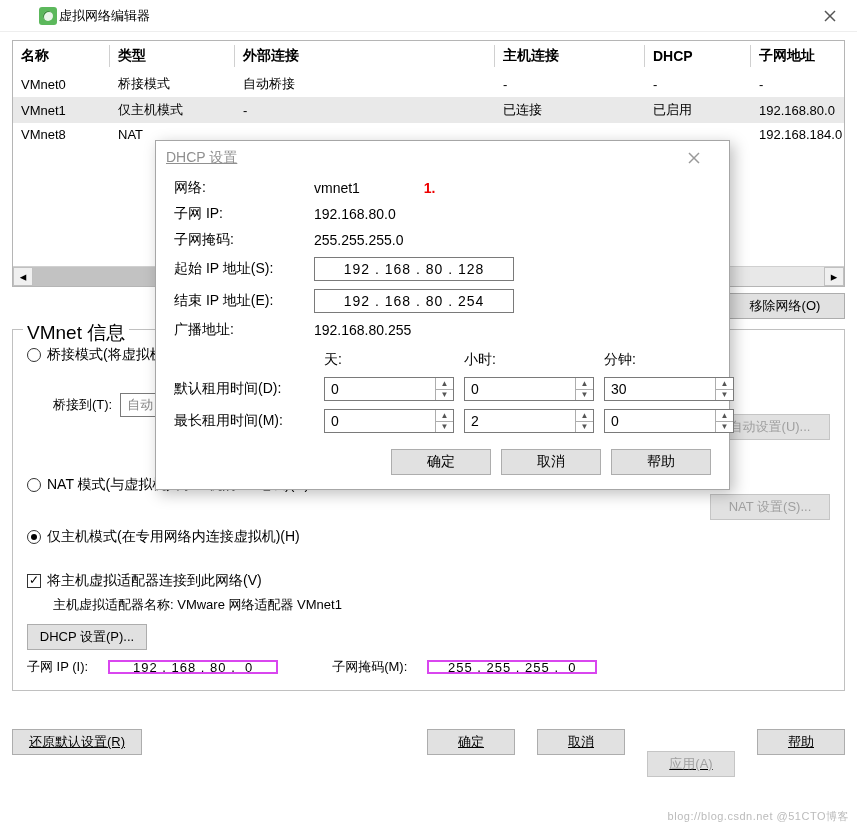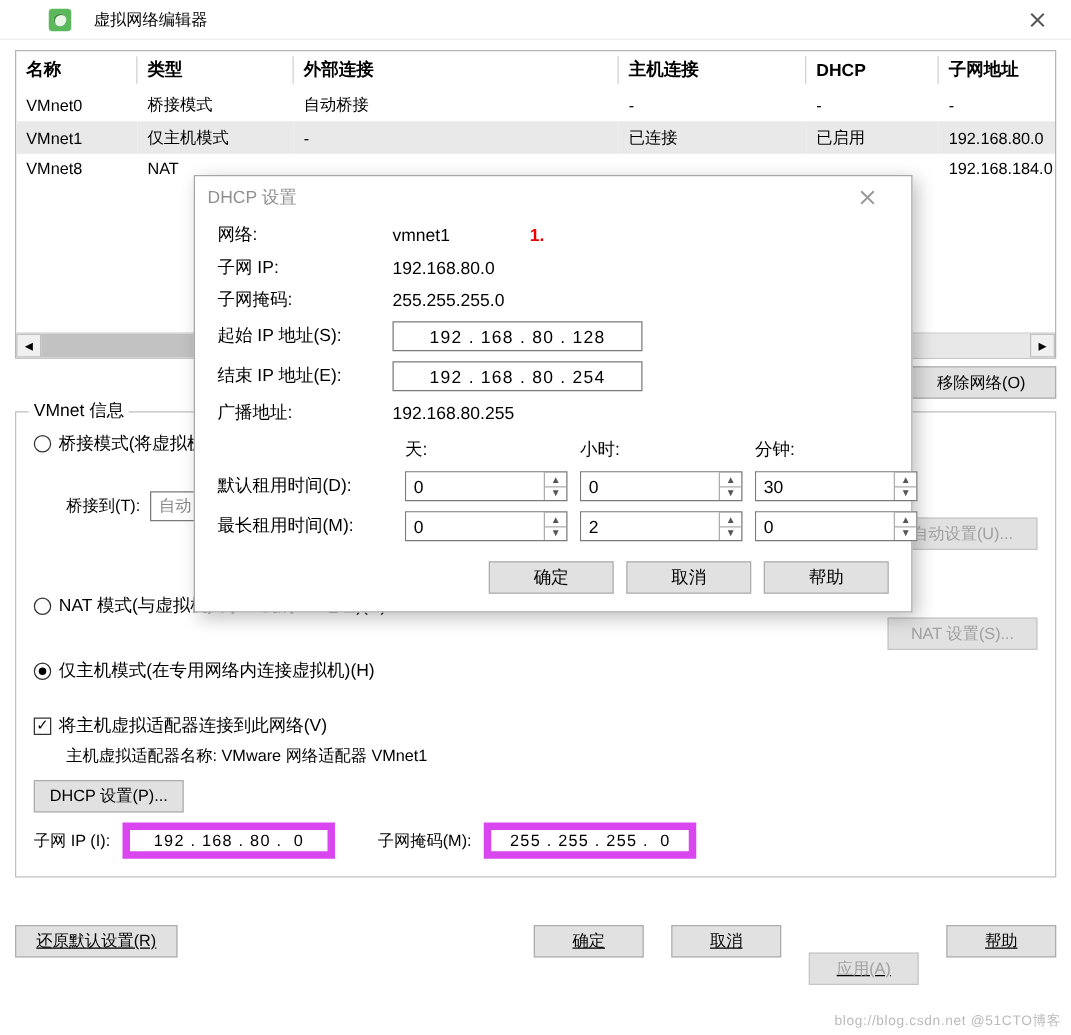--- a/index.html
+++ b/index.html
@@ -12,21 +12,21 @@
     width: 857px;
     height: 828px;
     position: relative;
     overflow: hidden;
   }
   .titlebar {
     display:flex; align-items:center; justify-content:space-between;
     height:32px; padding:0 4px 0 8px;
     background:#fff; border-bottom:1px solid #eee;
   }
-  .titlebar .left { display:flex; align-items:center; gap:18px;padding-left:31px; }
+  .titlebar .left { display:flex; align-items:center; gap:2px;padding-left:31px; }
   .title-icon { width:18px; height:18px; background:#5cb85c;
     border-radius:3px; position:relative; }
   .title-icon::before { content:""; position:absolute; left:4px; top:4px;
     width:10px; height:10px; border-radius:50%; background:#eaf5ea;
     box-shadow: inset 1px 1px 0 #3a8a3a; }
   .titlebar .controls { display:flex; }
   .win-btn { width:46px; height:30px; display:flex; align-items:center;
     justify-content:center; color:#555; }
   .win-btn svg { width:12px; height:12px; }
   .content { padding: 8px 12px 4px 12px; }
@@ -50,50 +50,50 @@
   .actions-row { display:flex; justify-content:flex-end; gap:6px;
     padding:6px 0; }
   .btn { min-width:88px; height:26px; padding:2px 10px;
     background:#e1e1e1; border:1px solid #adadad; font:inherit;
     color:#000; display:inline-flex; align-items:center;
     justify-content:center; }
   .btn.disabled { color:#a0a0a0; border-color:#c5c5c5;margin-top:44px; }
   .fieldset { border:1px solid #c0c0c0; padding:10px 14px 14px 14px;
     margin-top:4px; position:relative; }
   .fieldset-legend { position:absolute; top:-10px; left:10px;
-    background:#fff; padding:0 4px; font-size:14px; }
+    background:#fff; padding:0 4px; font-size:19px; }
   .radio-row, .check-row { display:flex; align-items:center; gap:6px;
     margin:6px 0; font-size:14px; }
   .indented { margin-left:26px; display:flex; align-items:center; gap:8px;
     margin-top:6px; margin-bottom:10px; }
   .dropdown { flex:1; height:24px; border:1px solid #7a7a7a; background:#fff;
     display:flex; align-items:center; justify-content:space-between;
     padding:0 4px 0 6px; color:#888; }
   .dropdown .chev { width:16px; height:16px; display:flex;
     align-items:center; justify-content:center; }
   .side-btn { min-width:120px; }
   .row-flex { display:flex; align-items:center; justify-content:space-between;
     margin:8px 0; }
-  .ip-row { display:flex; align-items:center; gap:10px; margin-top:4px; }
-  .ip-input { width:170px; height:29px; border:6px solid #d946ef;
+  .ip-row { display:flex; align-items:center; gap:20px; margin-top:4px; }
+  .ip-input { width:170px; height:14px; border:2px solid #d946ef;
     background:#fff; font:inherit; text-align:center;
     letter-spacing:1px; }
   .bottom-bar { display:flex; align-items:center; gap:22px;
     padding:12px 12px 8px 12px;text-decoration:underline; }
   .bottom-bar .spacer { flex:1; }
 
   
   .dhcp {
     position:absolute; left:155px; top:140px; width:575px;
     background:#fff; border:1px solid #a6a6a6;
     box-shadow:4px 4px 14px rgba(0,0,0,.25);
   }
   .dhcp .d-title { display:flex; align-items:center;
     justify-content:space-between; padding:6px 24px 4px 10px;
-    color:#909090; font-size:14px; }
+    color:#909090; font-size:14px;text-decoration:underline; }
   .dhcp .d-close { width:22px; height:22px; display:flex;
     align-items:center; justify-content:center; color:#888; }
   .dhcp .d-body { padding:6px 18px 14px 18px; font-size:14px; }
   .d-grid { display:grid; grid-template-columns:140px 1fr; row-gap:8px;
     align-items:center; }
   .annot { color:#e00; font-weight:bold; margin-left:60px; }
   .d-ip { width:200px; height:24px; border:1px solid #7a7a7a;
     text-align:center; font:inherit; letter-spacing:1px; }
   .lease { display:grid;
     grid-template-columns:140px 130px 130px 130px; row-gap:8px;

